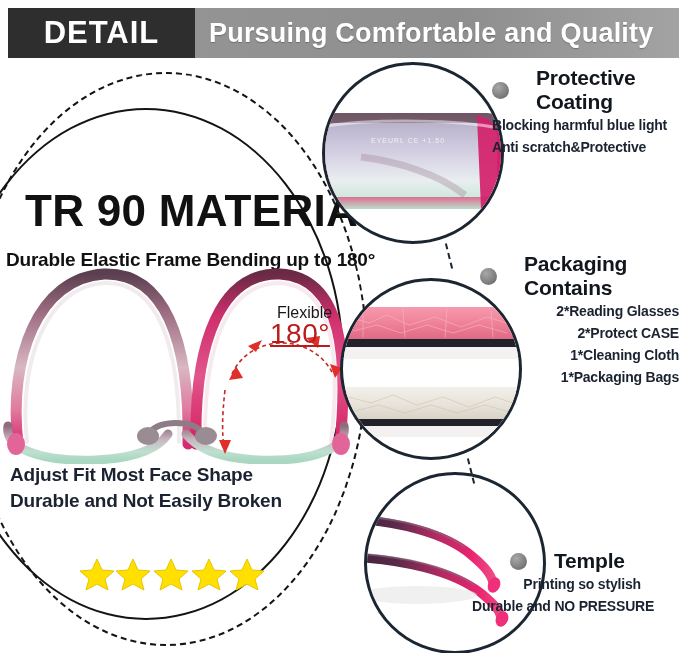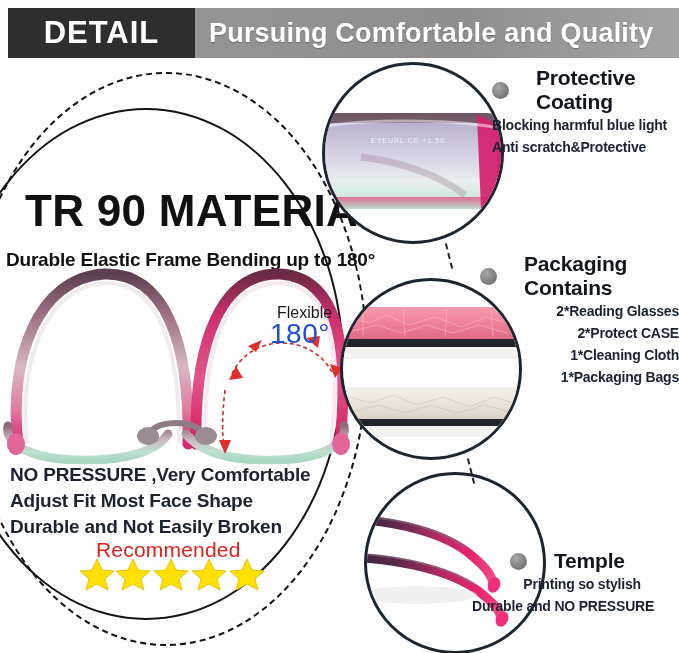--- a/index.html
+++ b/index.html
@@ -37,22 +37,22 @@
 
   .leftlines{position:absolute;left:10px;top:462px;width:330px;}
   .leftlines div{font-size:19px;font-weight:bold;color:#1b2230;
                  line-height:26px;letter-spacing:-.2px;}
   .recommended{position:absolute;left:96px;top:538px;font-size:21px;
                color:#e0221f;letter-spacing:.2px;}
   .stars{position:absolute;left:78px;top:556px;width:190px;height:36px;}
 
   
   .flexlabel{position:absolute;left:277px;top:304px;font-size:16px;color:#17171c;}
-  .deg180{position:absolute;left:270px;top:318px;font-size:28px;color:#1d4ed8;
-          font-weight:normal;letter-spacing:.5px;}
+  .deg180{position:absolute;left:270px;top:318px;font-size:28px;color:#b91c1c;
+          font-weight:normal;letter-spacing:.5px;text-decoration:underline;}
 
   
   .circ{position:absolute;border:3px solid #1c2630;border-radius:50%;
         overflow:hidden;background:#fff;}
   .c1{left:322px;top:62px;width:176px;height:176px;}
   .c2{left:340px;top:278px;width:176px;height:176px;}
   .c3{left:364px;top:472px;width:176px;height:176px;}
 
   .dashlink{position:absolute;border-left:2px dashed #1c2630;height:26px;}
   .dl1{left:448px;top:243px;transform:rotate(-14deg);}
@@ -140,26 +140,24 @@
     <path d="M248 98 L262 92 L256 104 Z" fill="#e02f28"></path>
     <path d="M318 100 L306 90 L320 88 Z" fill="#e02f28"></path>
     <path d="M225 142 C222 168 222 186 224 198" fill="none" stroke="#c22a25" stroke-width="1.6" stroke-dasharray="4 3"></path>
     <path d="M219 192 L225 206 L231 192 Z" fill="#e02f28"></path>
   </svg>
 
   <div class="flexlabel">Flexible</div>
   <div class="deg180">180°</div>
 
   <div class="leftlines">
-    <div>NO PRESSURE ,Very Comfortable</div>
     <div>Adjust Fit Most Face Shape</div>
     <div>Durable and Not Easily Broken</div>
   </div>
 
-  <div class="recommended">Recommended</div>
 
   <svg class="stars" viewBox="0 0 190 36">
     <g fill="#ffe000" stroke="#e8c400" stroke-width="1">
       <polygon points="19,3 24,14 36,15 27,23 30,34 19,28 8,34 11,23 2,15 14,14"></polygon>
       <polygon points="55,3 60,14 72,15 63,23 66,34 55,28 44,34 47,23 38,15 50,14"></polygon>
       <polygon points="93,3 98,14 110,15 101,23 104,34 93,28 82,34 85,23 76,15 88,14"></polygon>
       <polygon points="131,3 136,14 148,15 139,23 142,34 131,28 120,34 123,23 114,15 126,14"></polygon>
       <polygon points="169,3 174,14 186,15 177,23 180,34 169,28 158,34 161,23 152,15 164,14"></polygon>
     </g>
   </svg>

